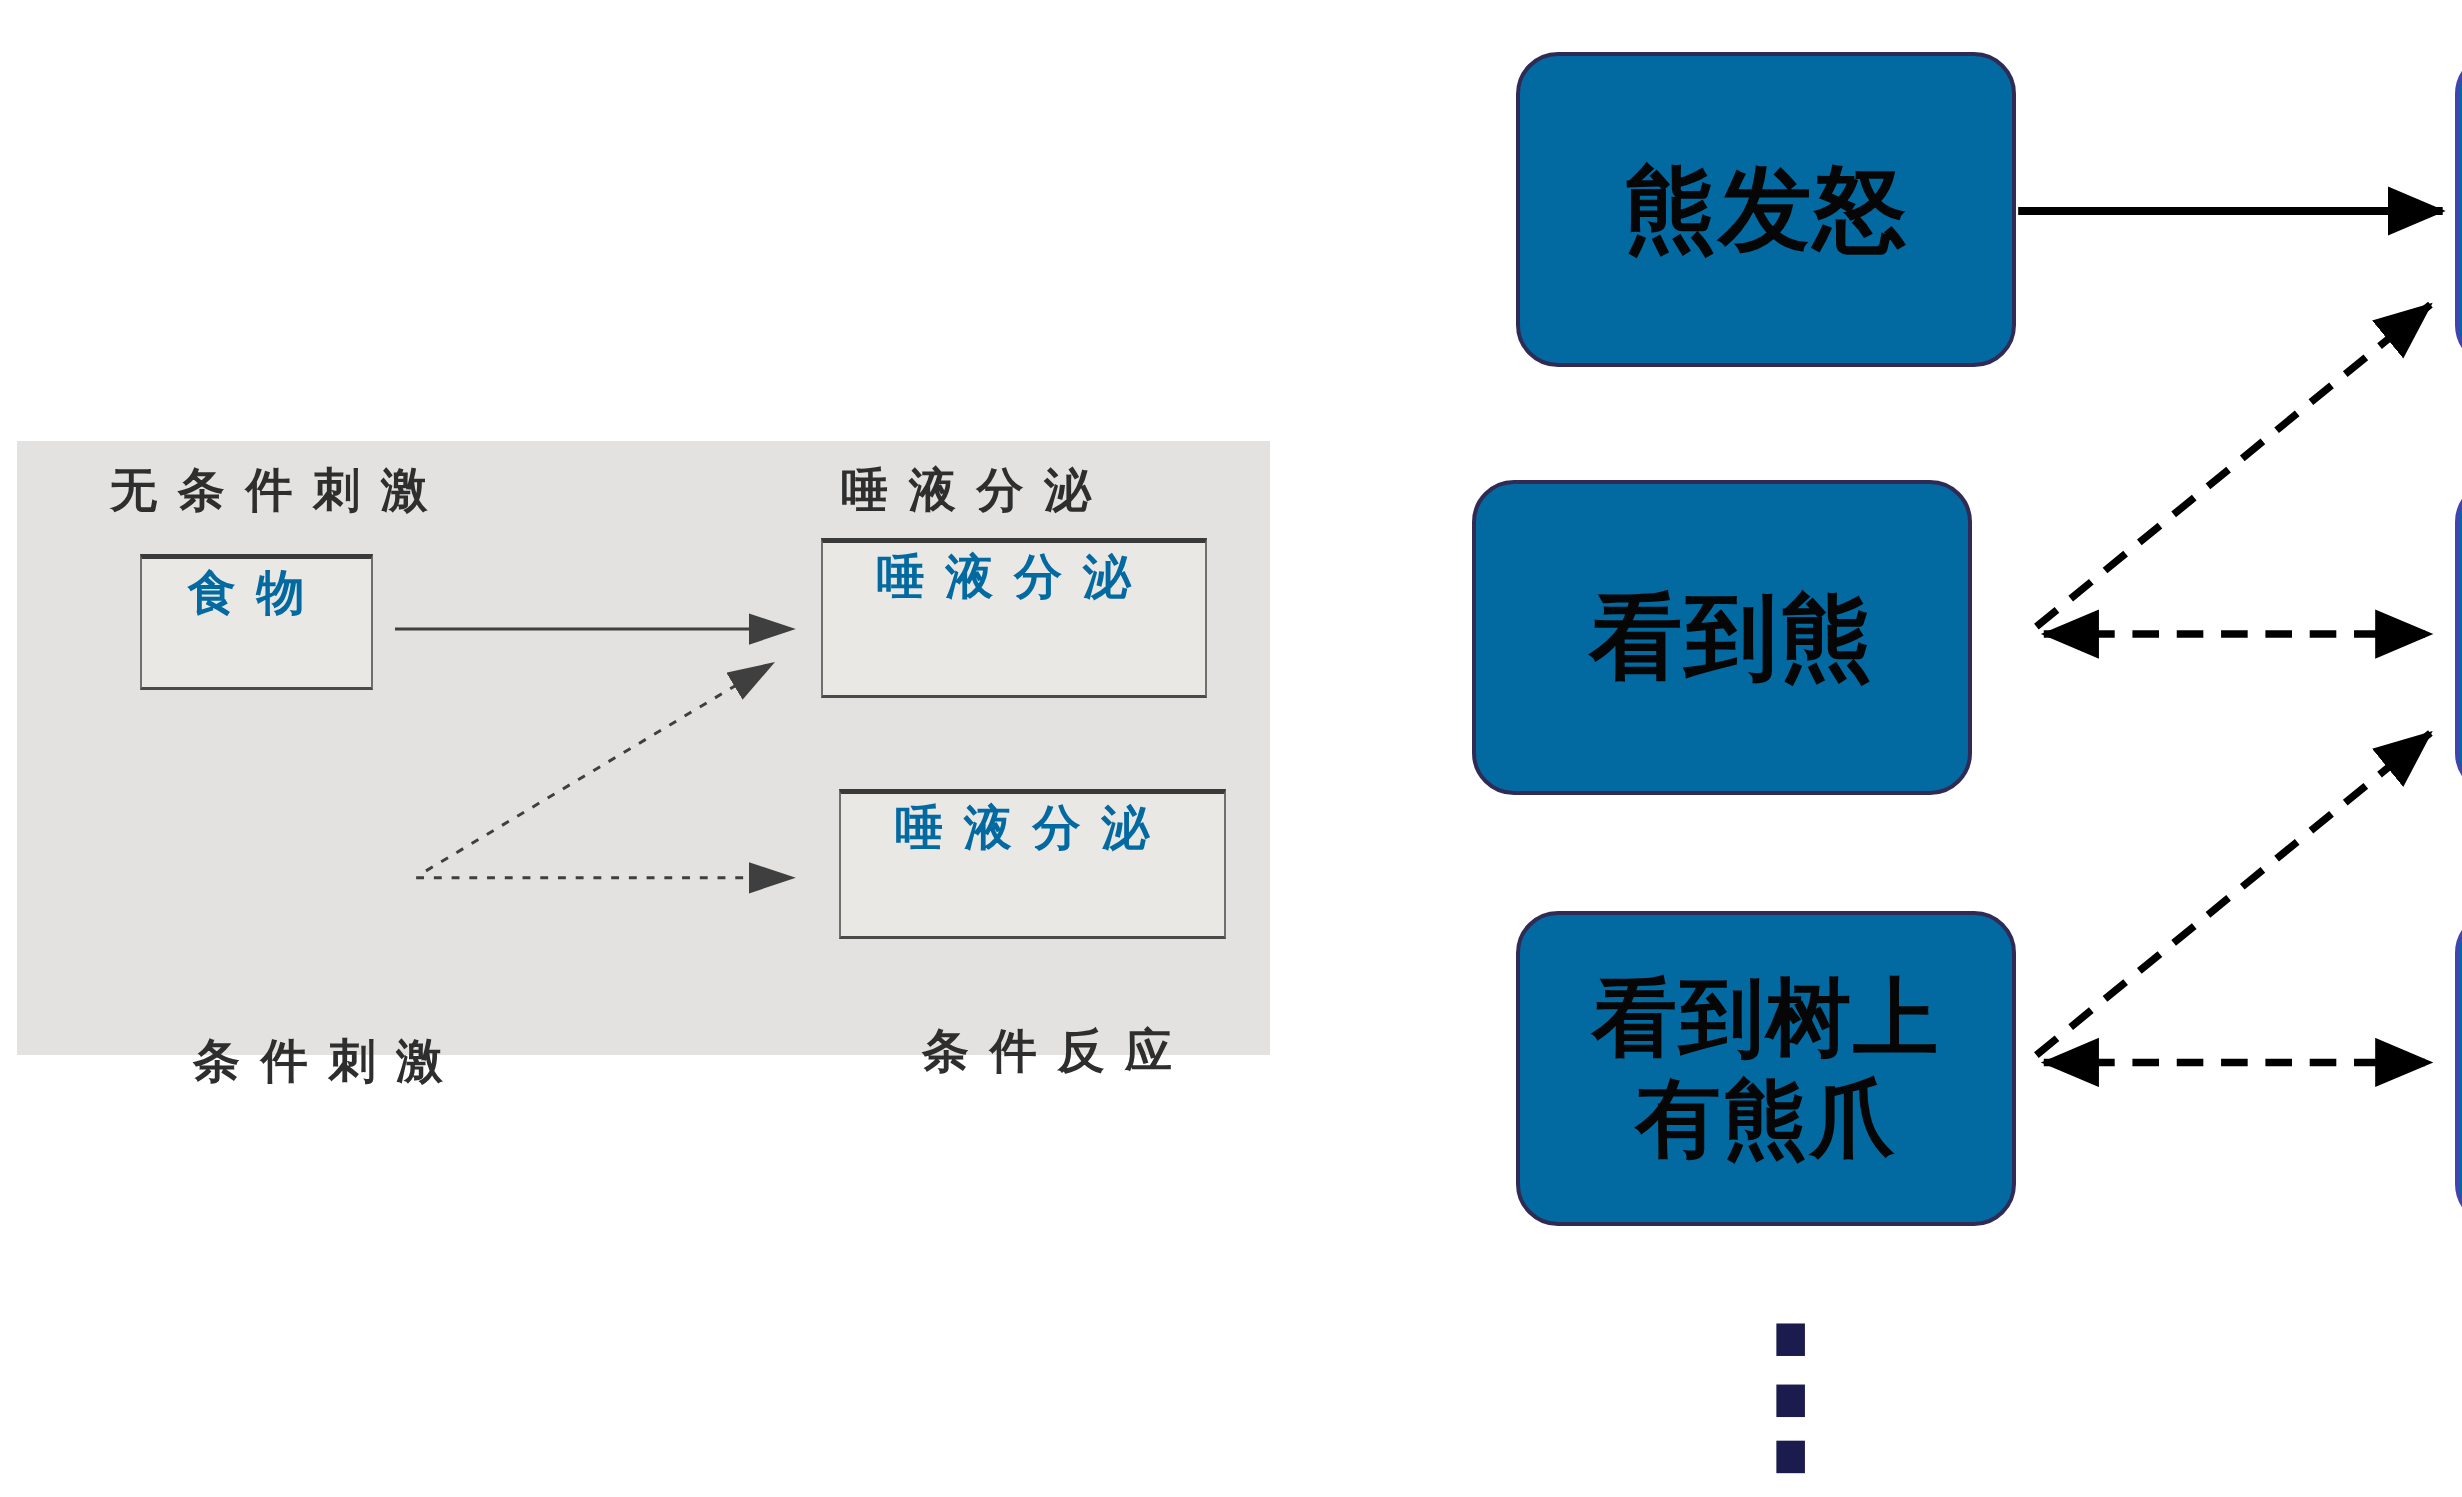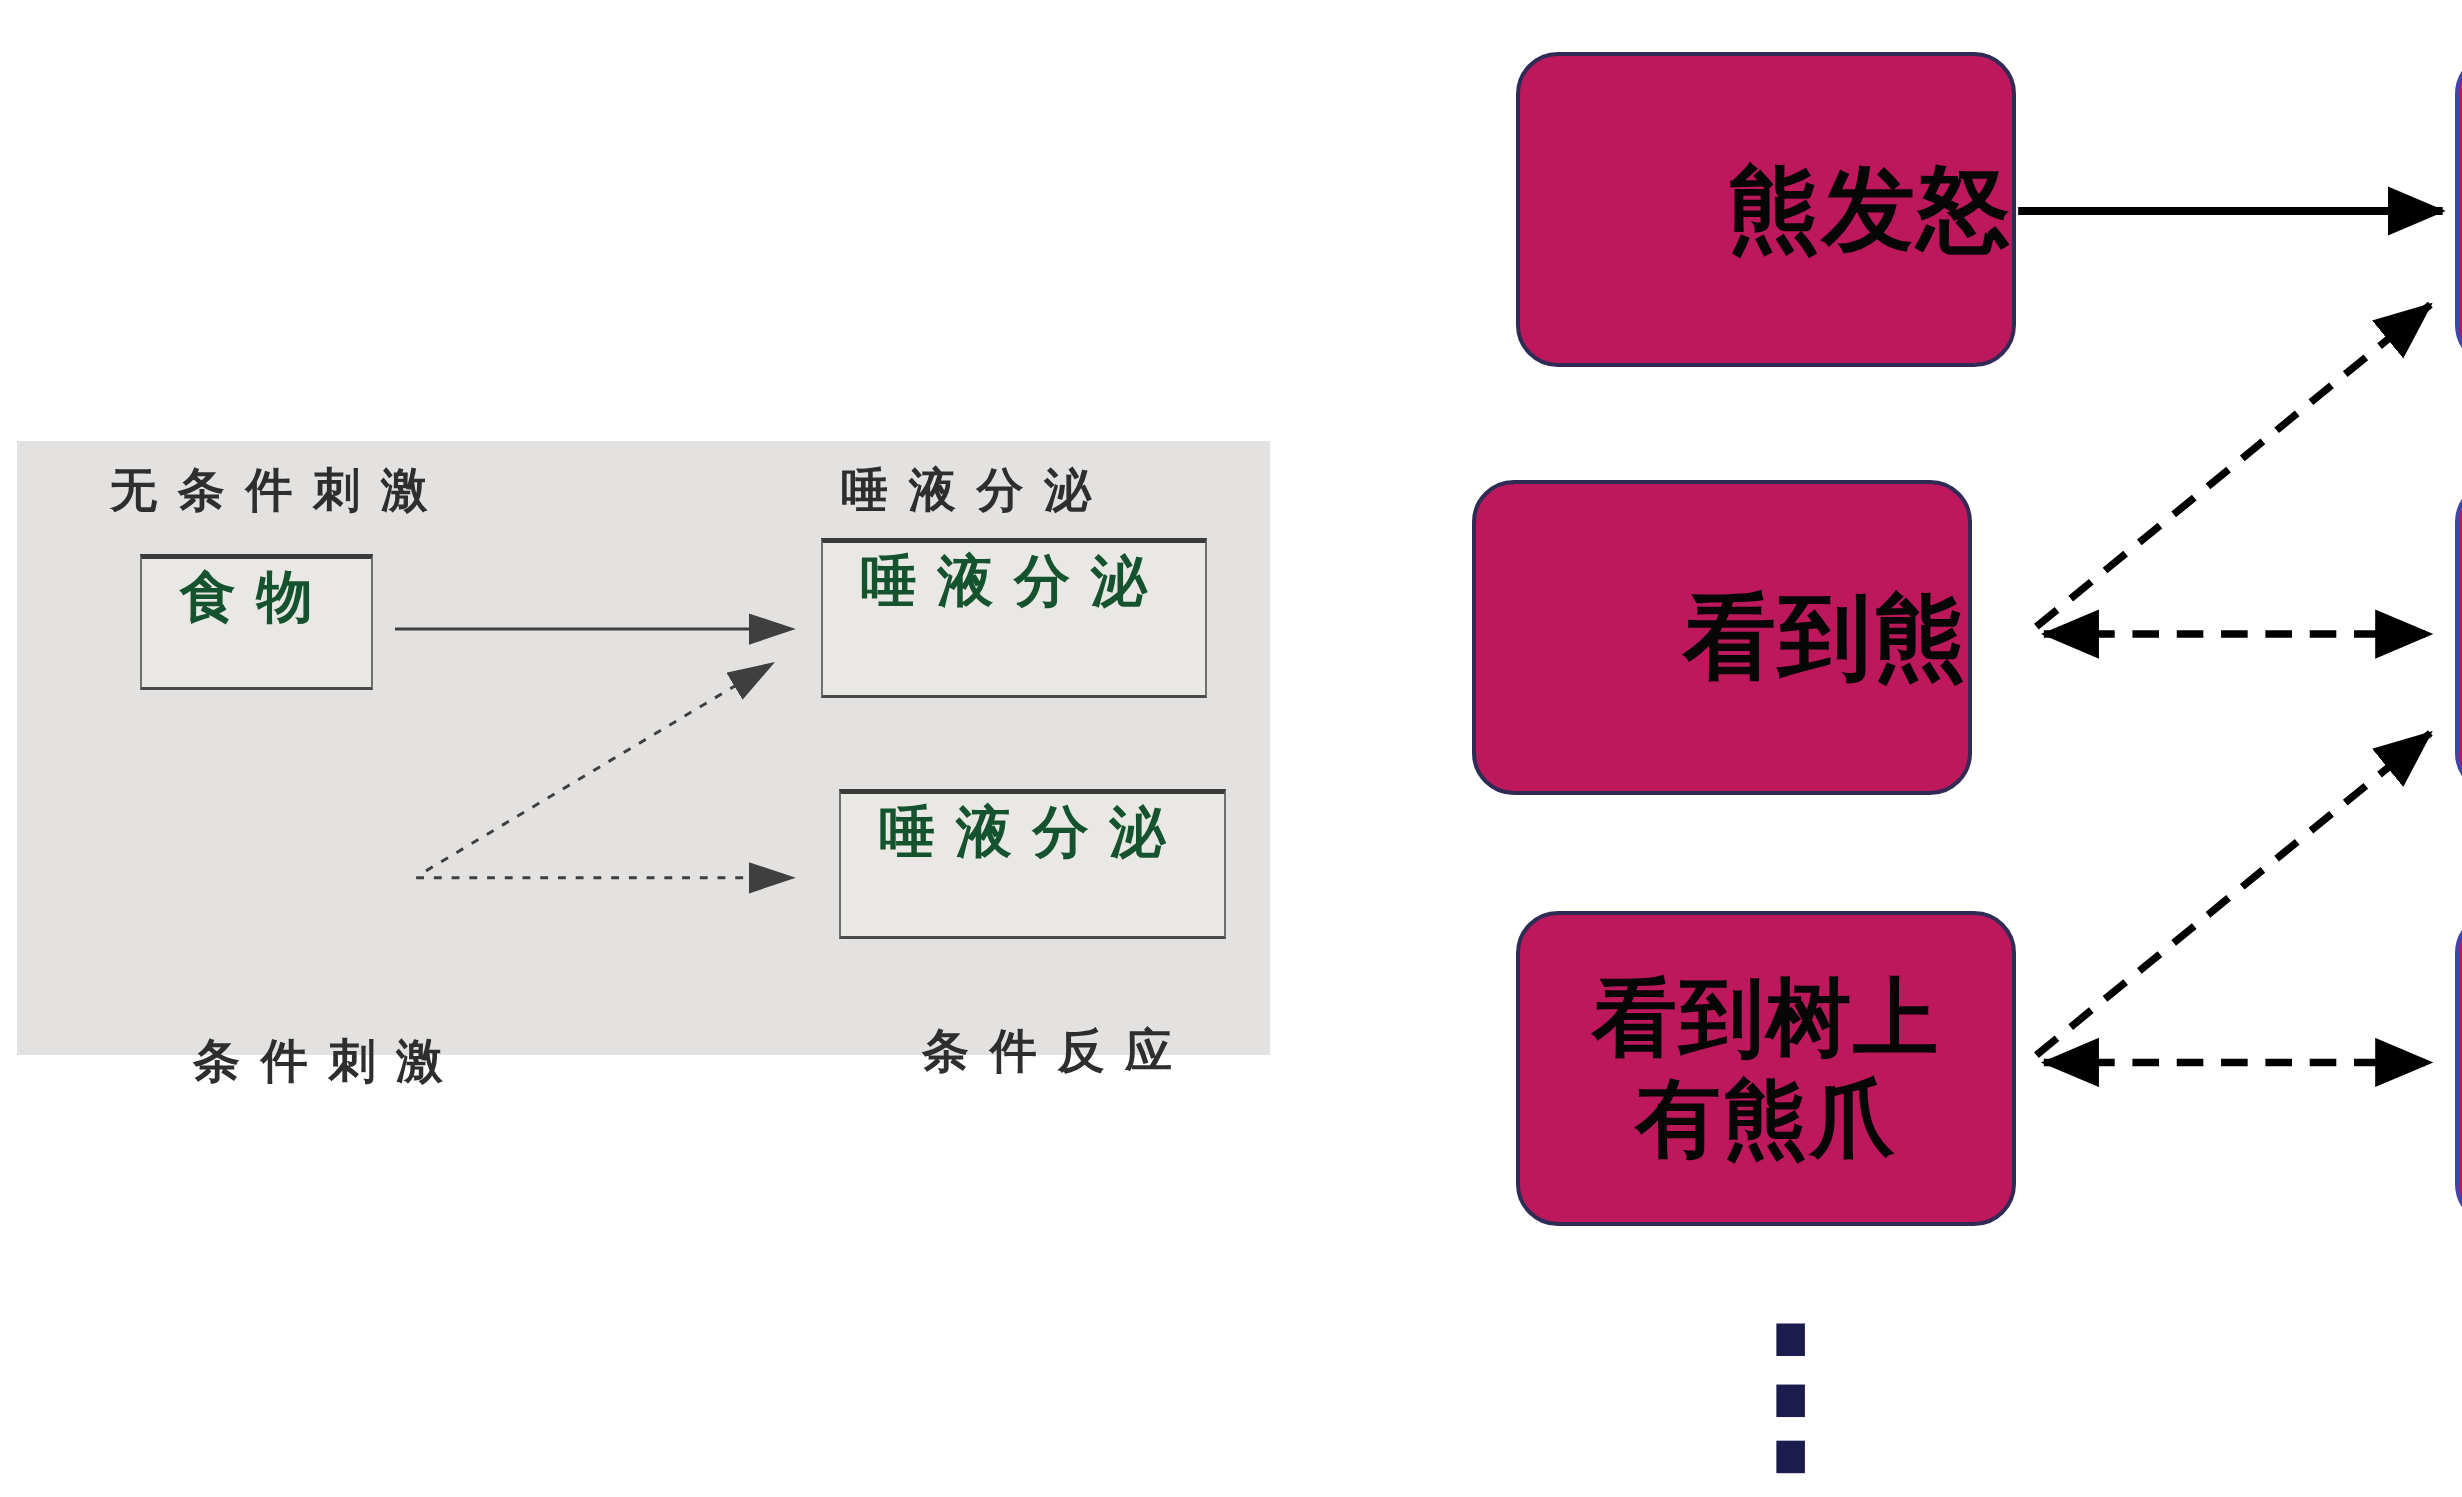--- a/index.html
+++ b/index.html
@@ -7,27 +7,27 @@
           font-family:"Liberation Sans", sans-serif;}
   .layer{position:absolute;left:0;top:0;width:3306px;height:1498px;}
 
   
   .panel{position:absolute;left:16.7px;top:441px;width:1253px;height:614px;background:#e3e2e0;}
   .plabel{position:absolute;font-size:47px;font-weight:600;color:#2e2e2e;
           letter-spacing:20.7px;white-space:nowrap;line-height:1;margin-left:27px;}
   .gbox{position:absolute;background:#e9e8e5;border:2px solid #6f6f6f;
         border-top:5.4px solid #3a3a3a;border-bottom:3.9px solid #4a4a4a;
         box-sizing:border-box;text-align:center;}
-  .gbox .t{font-size:56px;font-weight:600;color:#14532d;letter-spacing:20.7px;
+  .gbox .t{font-size:48px;font-weight:600;color:#0369a1;letter-spacing:20.7px;
            line-height:1.15;margin-top:5.9px;white-space:nowrap;}
 
   
-  .fbox{position:absolute;width:500px;height:315px;background:#be185d;
+  .fbox{position:absolute;width:500px;height:315px;background:#0369a1;
         border-radius:42px;box-sizing:border-box;display:flex;align-items:center;
-        justify-content:flex-end;text-align:center;}
+        justify-content:center;text-align:center;}
   .fbox.stim{border:4.9px solid #2f2b55;}
   .fbox.val{border:4.4px solid #4244ae;}
   .fbox .t{font-family:"Liberation Serif", serif;font-weight:700;color:#060606;
            font-size:93px;line-height:1.18;letter-spacing:2px;}
   .fbox .t.small{font-size:85px;}
   svg{display:block;}
 </style>
 </head>
 <body>
 

